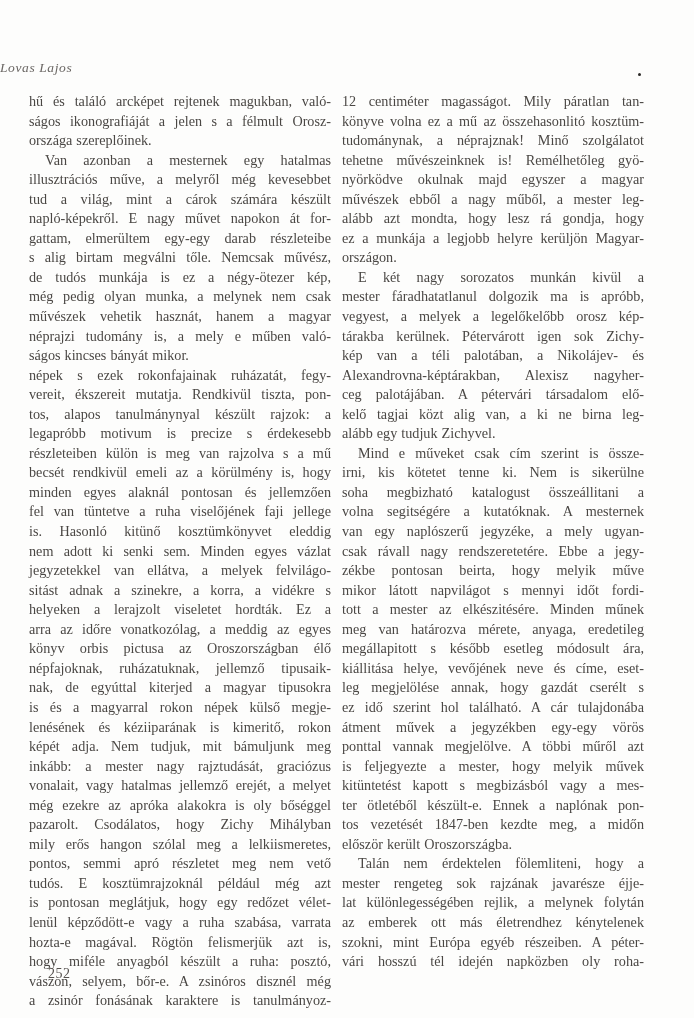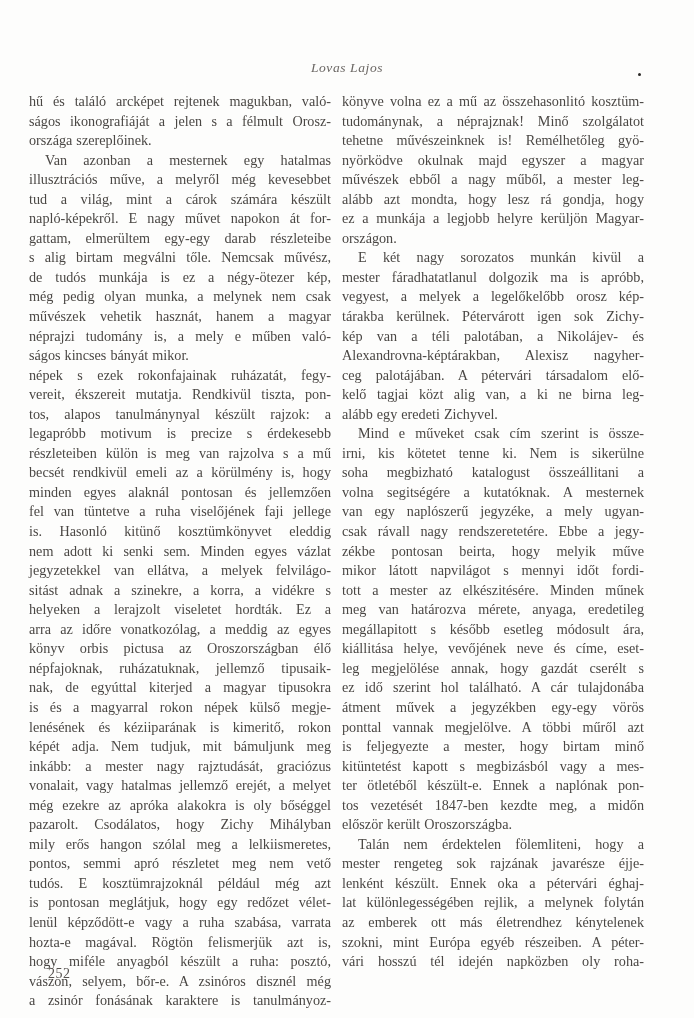--- a/index.html
+++ b/index.html
@@ -19,21 +19,20 @@
       position: absolute;
       left: 0; top: 0;
       width: 694px; height: 1018px;
       background: #fdfdfc;
     }
     .running-head {
       position: absolute;
       top: 60px;
       left: 0;
       width: 694px;
-      text-align: center;
       font-style: italic;
       font-size: 13.5px;
       letter-spacing: 0.6px;
       color: #6a6663;
     }
     .speck {
       position: absolute;
       left: 638px;
       top: 73px;
       width: 3px;
@@ -123,61 +122,61 @@
       <span class="line">pontos, semmi apró részletet meg nem vető</span>
       <span class="line">tudós. E kosztümrajzoknál például még azt</span>
       <span class="line">is pontosan meglátjuk, hogy egy redőzet vélet-</span>
       <span class="line">lenül képződött-e vagy a ruha szabása, varrata</span>
       <span class="line">hozta-e magával. Rögtön felismerjük azt is,</span>
       <span class="line">hogy miféle anyagból készült a ruha: posztó,</span>
       <span class="line">vászon, selyem, bőr-e. A zsinóros disznél még</span>
       <span class="line">a zsinór fonásának karaktere is tanulmányoz-</span>
     </div>
   <div class="column col-right" id="col-right">
+      <span class="line">12 centiméter magasságot. Mily páratlan tan-</span>
       <span class="line">könyve volna ez a mű az összehasonlitó kosztüm-</span>
       <span class="line">tudománynak, a néprajznak! Minő szolgálatot</span>
       <span class="line">tehetne művészeinknek is! Remélhetőleg gyö-</span>
       <span class="line">nyörködve okulnak majd egyszer a magyar</span>
       <span class="line">művészek ebből a nagy műből, a mester leg-</span>
       <span class="line">alább azt mondta, hogy lesz rá gondja, hogy</span>
       <span class="line">ez a munkája a legjobb helyre kerüljön Magyar-</span>
       <span class="line last">országon.</span>
       <span class="line indent">E két nagy sorozatos munkán kivül a</span>
       <span class="line">mester fáradhatatlanul dolgozik ma is apróbb,</span>
       <span class="line">vegyest, a melyek a legelőkelőbb orosz kép-</span>
       <span class="line">tárakba kerülnek. Pétervárott igen sok Zichy-</span>
       <span class="line">kép van a téli palotában, a Nikolájev- és</span>
       <span class="line">Alexandrovna-képtárakban, Alexisz nagyher-</span>
       <span class="line">ceg palotájában. A pétervári társadalom elő-</span>
       <span class="line">kelő tagjai közt alig van, a ki ne birna leg-</span>
-      <span class="line last">alább egy eredeti Zichyvel.</span>
+      <span class="line last">alább egy tudjuk Zichyvel.</span>
       <span class="line indent">Mind e műveket csak cím szerint is össze-</span>
       <span class="line">irni, kis kötetet tenne ki. Nem is sikerülne</span>
       <span class="line">soha megbizható katalogust összeállitani a</span>
       <span class="line">volna segitségére a kutatóknak. A mesternek</span>
       <span class="line">van egy naplószerű jegyzéke, a mely ugyan-</span>
       <span class="line">csak rávall nagy rendszeretetére. Ebbe a jegy-</span>
       <span class="line">zékbe pontosan beirta, hogy melyik műve</span>
       <span class="line">mikor látott napvilágot s mennyi időt fordi-</span>
       <span class="line">tott a mester az elkészitésére. Minden műnek</span>
       <span class="line">meg van határozva mérete, anyaga, eredetileg</span>
       <span class="line">megállapitott s később esetleg módosult ára,</span>
       <span class="line">kiállitása helye, vevőjének neve és címe, eset-</span>
       <span class="line">leg megjelölése annak, hogy gazdát cserélt s</span>
       <span class="line">ez idő szerint hol található. A cár tulajdonába</span>
       <span class="line">átment művek a jegyzékben egy-egy vörös</span>
       <span class="line">ponttal vannak megjelölve. A többi műről azt</span>
-      <span class="line">is feljegyezte a mester, hogy birtam minő</span>
+      <span class="line">is feljegyezte a mester, hogy melyik művek</span>
       <span class="line">kitüntetést kapott s megbizásból vagy a mes-</span>
       <span class="line">ter ötletéből készült-e. Ennek a naplónak pon-</span>
       <span class="line">tos vezetését 1847-ben kezdte meg, a midőn</span>
       <span class="line last">először került Oroszországba.</span>
       <span class="line indent">Talán nem érdektelen fölemliteni, hogy a</span>
       <span class="line">mester rengeteg sok rajzának javarésze éjje-</span>
-      <span class="line">lenként készült. Ennek oka a pétervári éghaj-</span>
       <span class="line">lat különlegességében rejlik, a melynek folytán</span>
       <span class="line">az emberek ott más életrendhez kénytelenek</span>
       <span class="line">szokni, mint Európa egyéb részeiben. A péter-</span>
       <span class="line">vári hosszú tél idején napközben oly roha-</span>
     </div>
 
   <div class="page-number">252</div>
 </div>
 
 </body></html>

